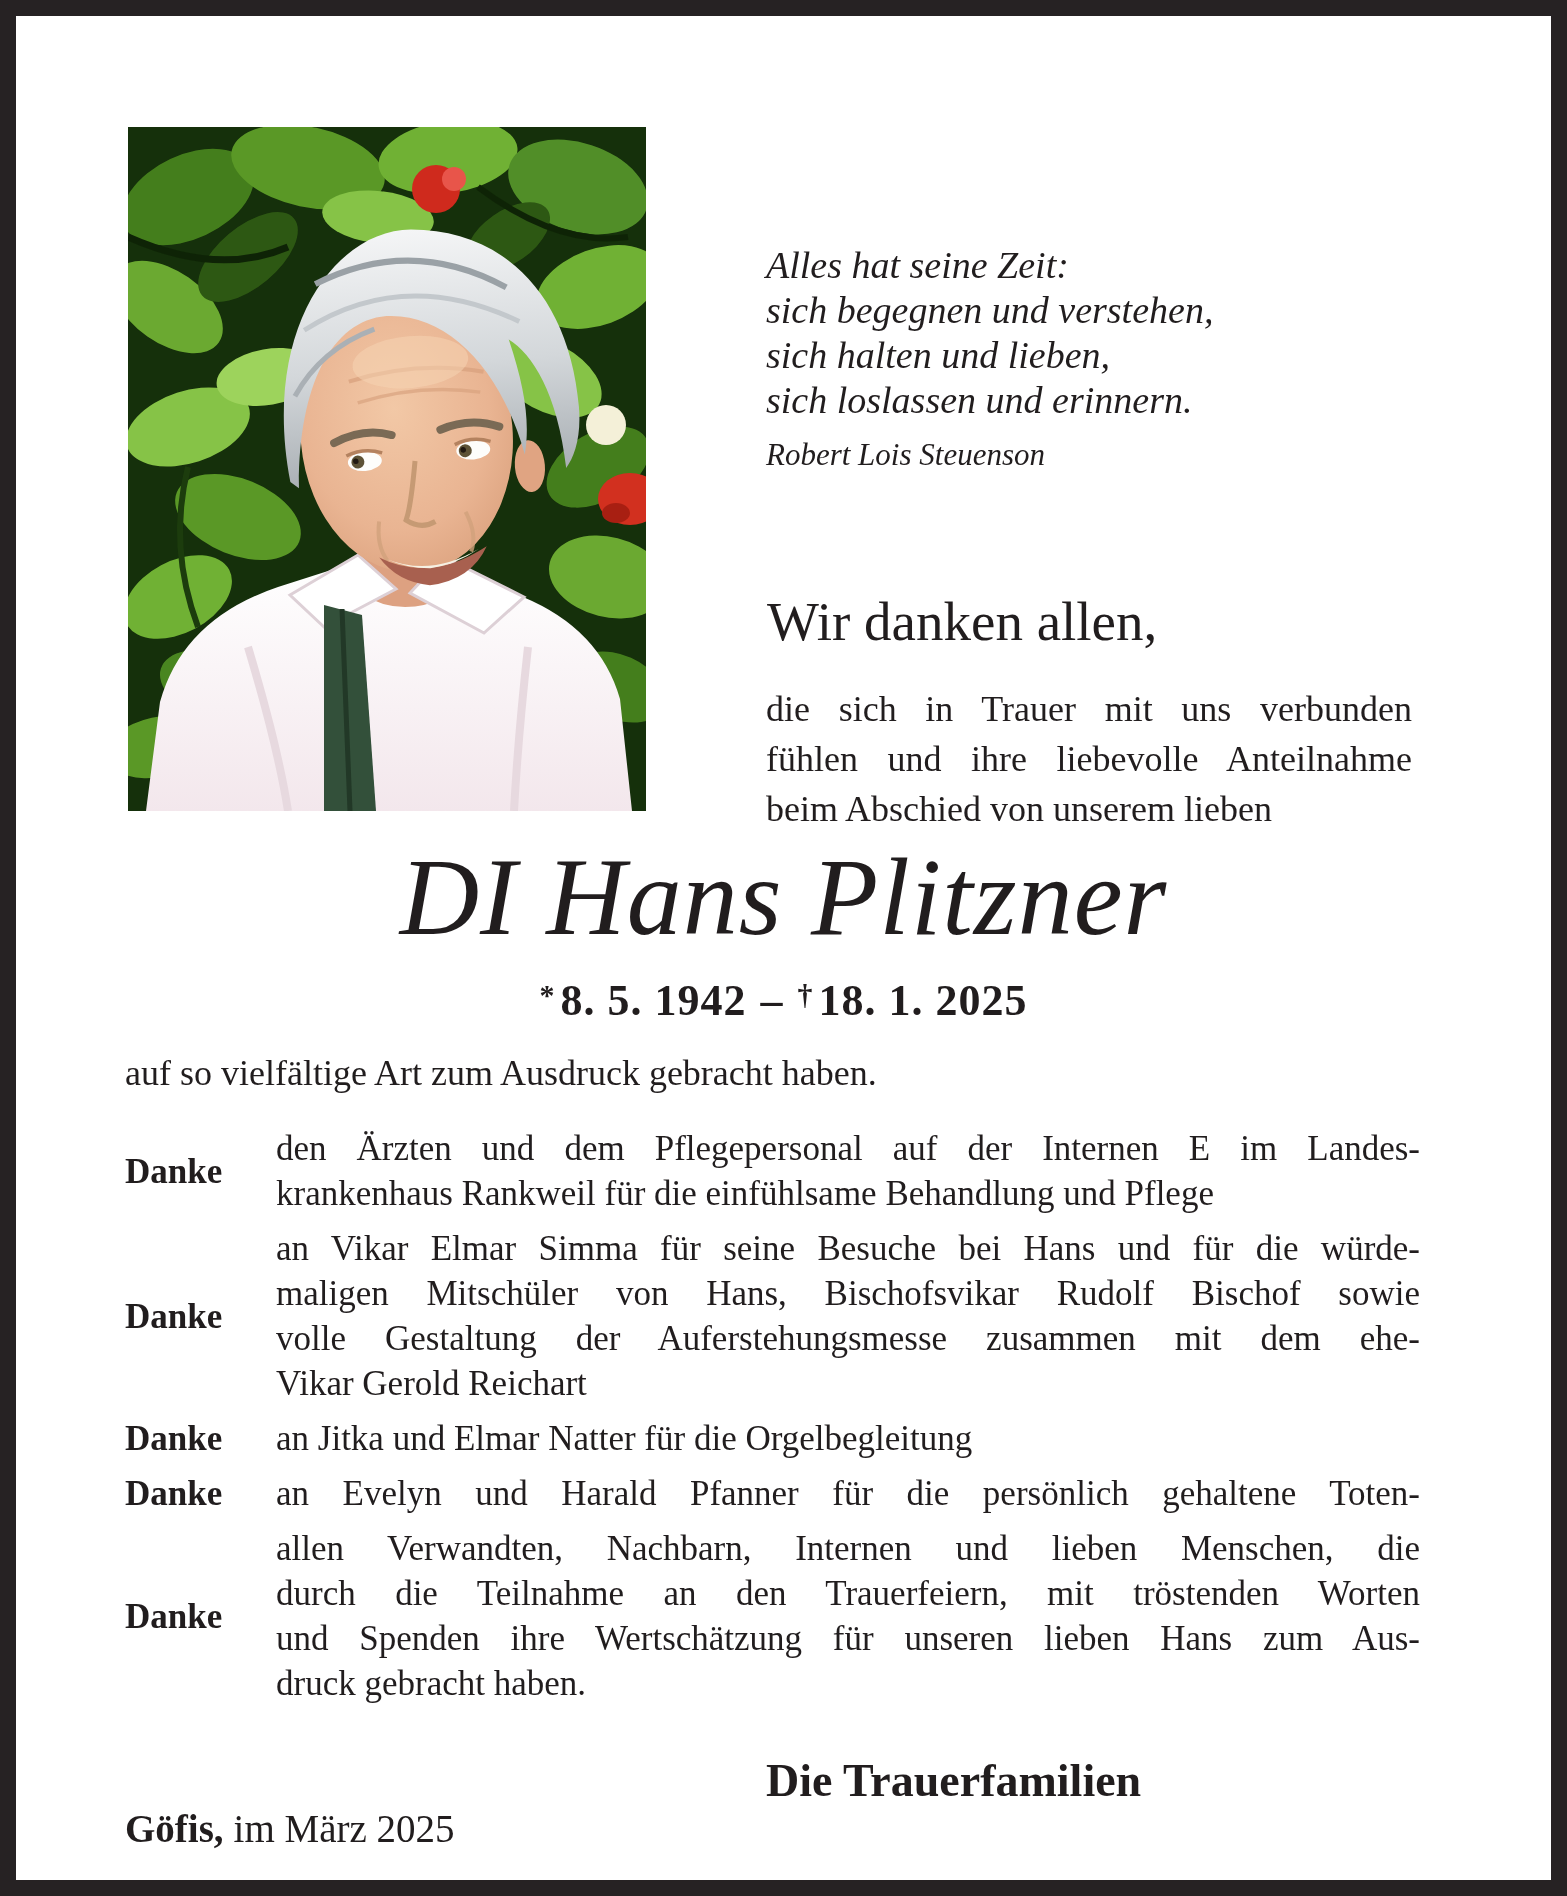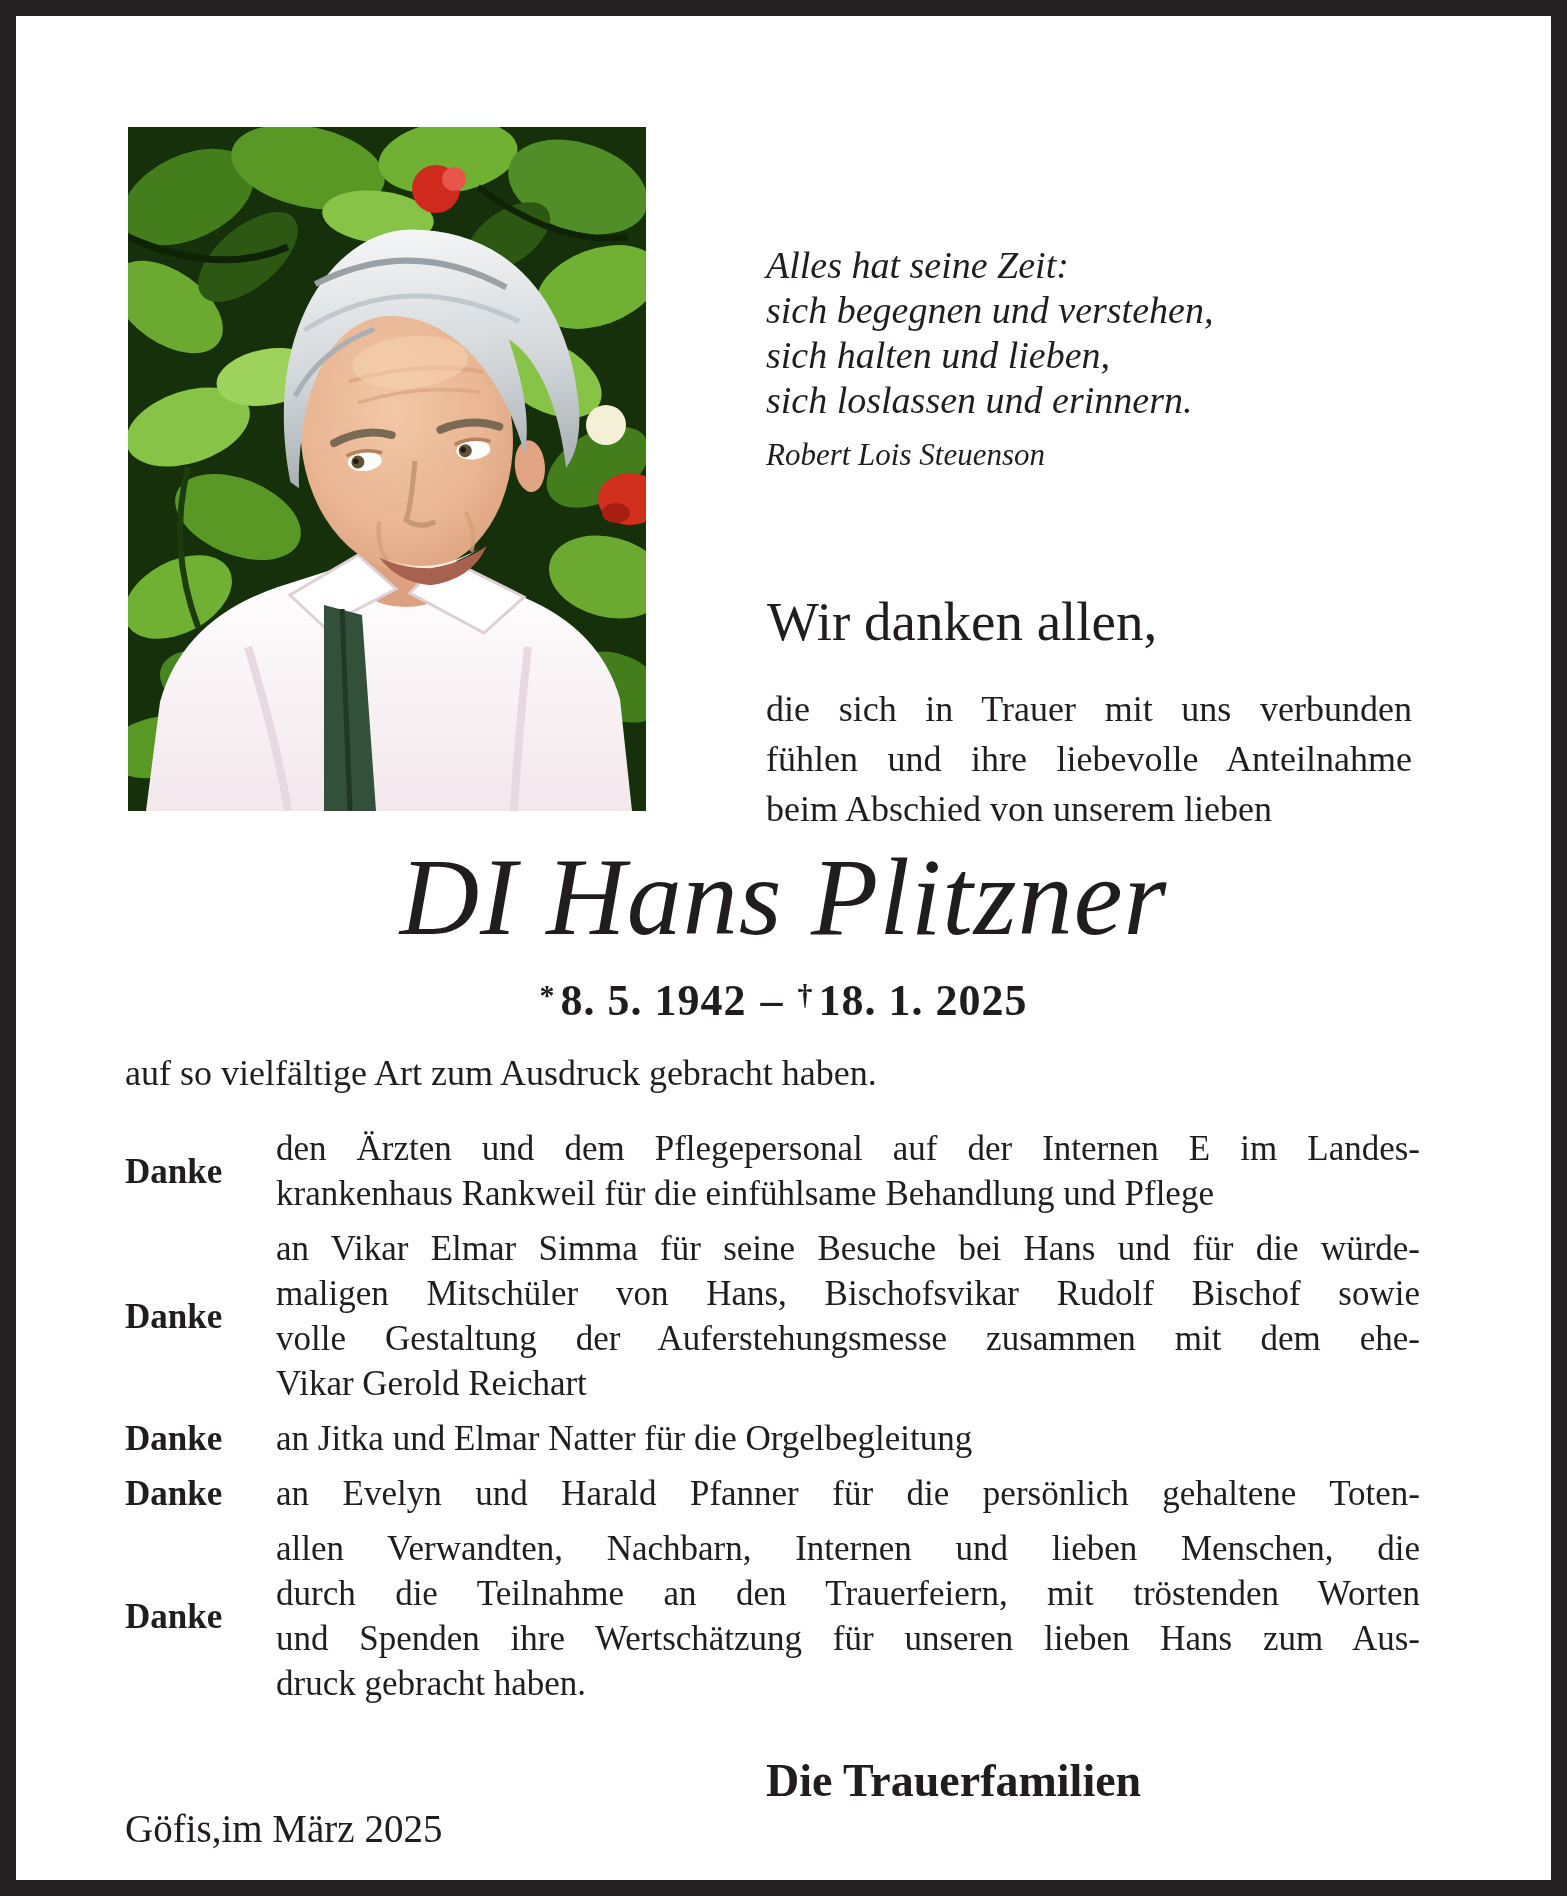--- a/index.html
+++ b/index.html
@@ -61,21 +61,21 @@
   .danke-label { flex:none; width:143px; font-weight:bold; }
   .danke-text { flex:1 1 auto; min-width:0; }
 
   .signature {
     position:absolute; left:766px; top:1754px;
     font-size:46px; font-weight:bold;
   }
   .footer {
     position:absolute; left:125px; top:1806px; font-size:39px;
   }
-  .footer .place { font-weight:normal; }
+  .footer .place { font-weight:bold; margin-right:10px; }
 </style>
 </head>
 <body>
 
 <div class="frame"></div>
 
 <div class="photo">
   <svg viewBox="0 0 518 684" preserveAspectRatio="none">
     <defs>
       <radialGradient id="skin" cx="45%" cy="40%" r="75%">

